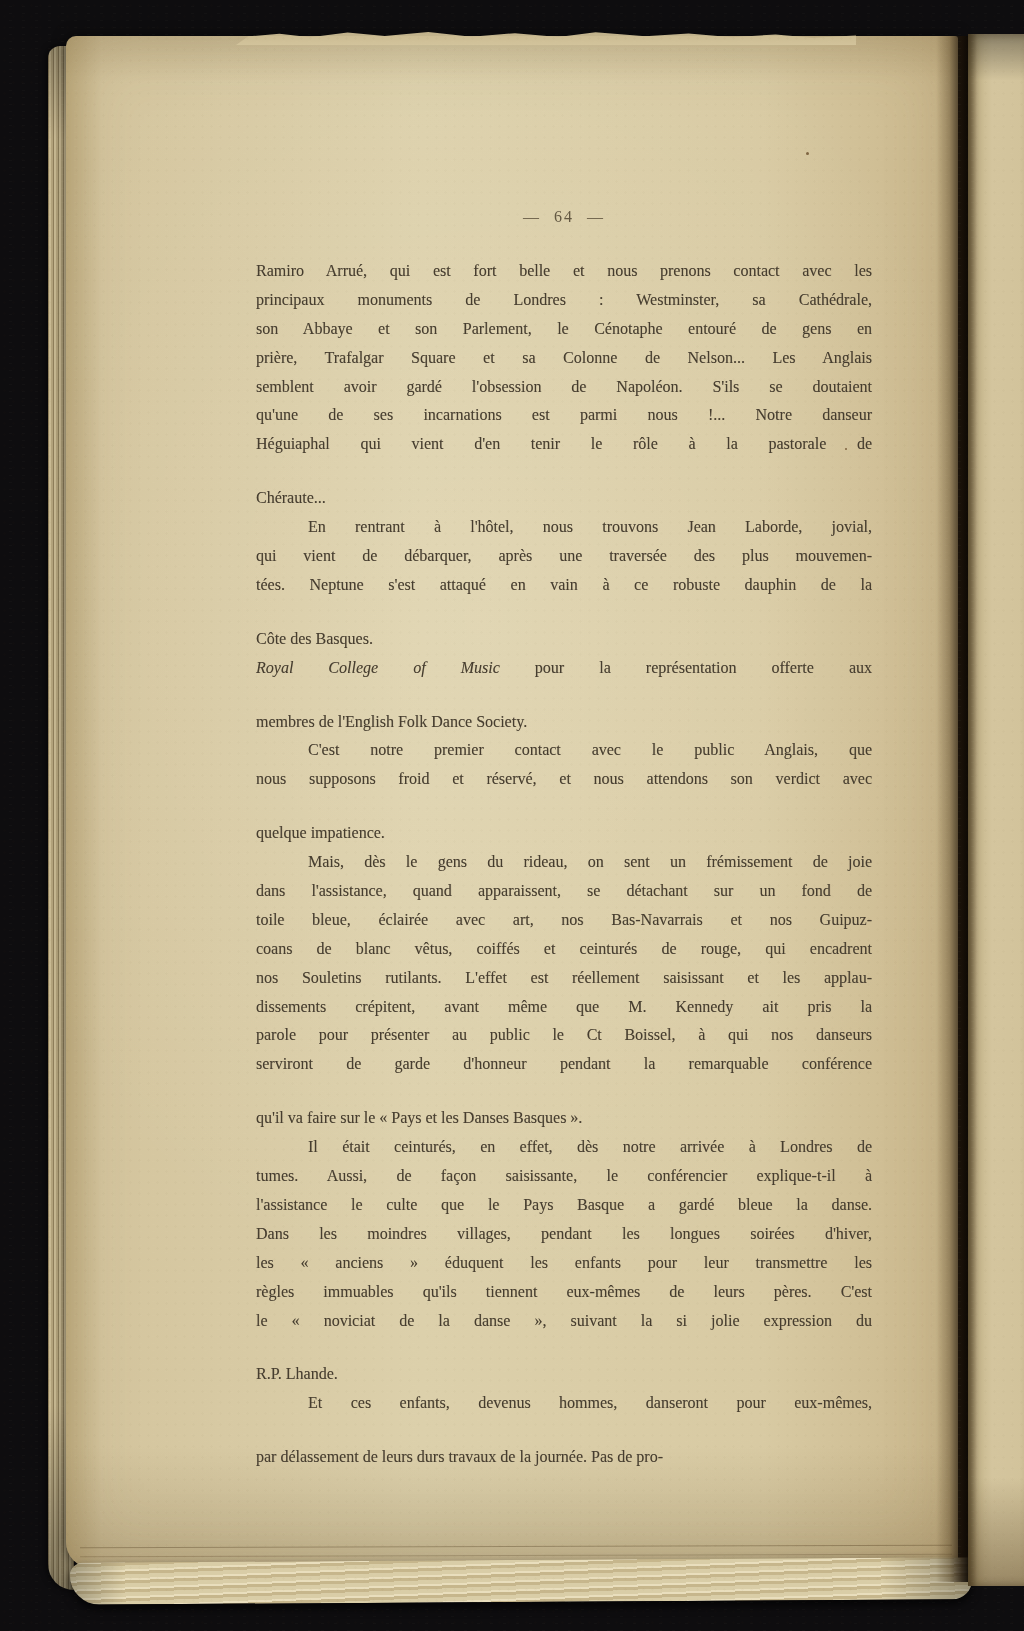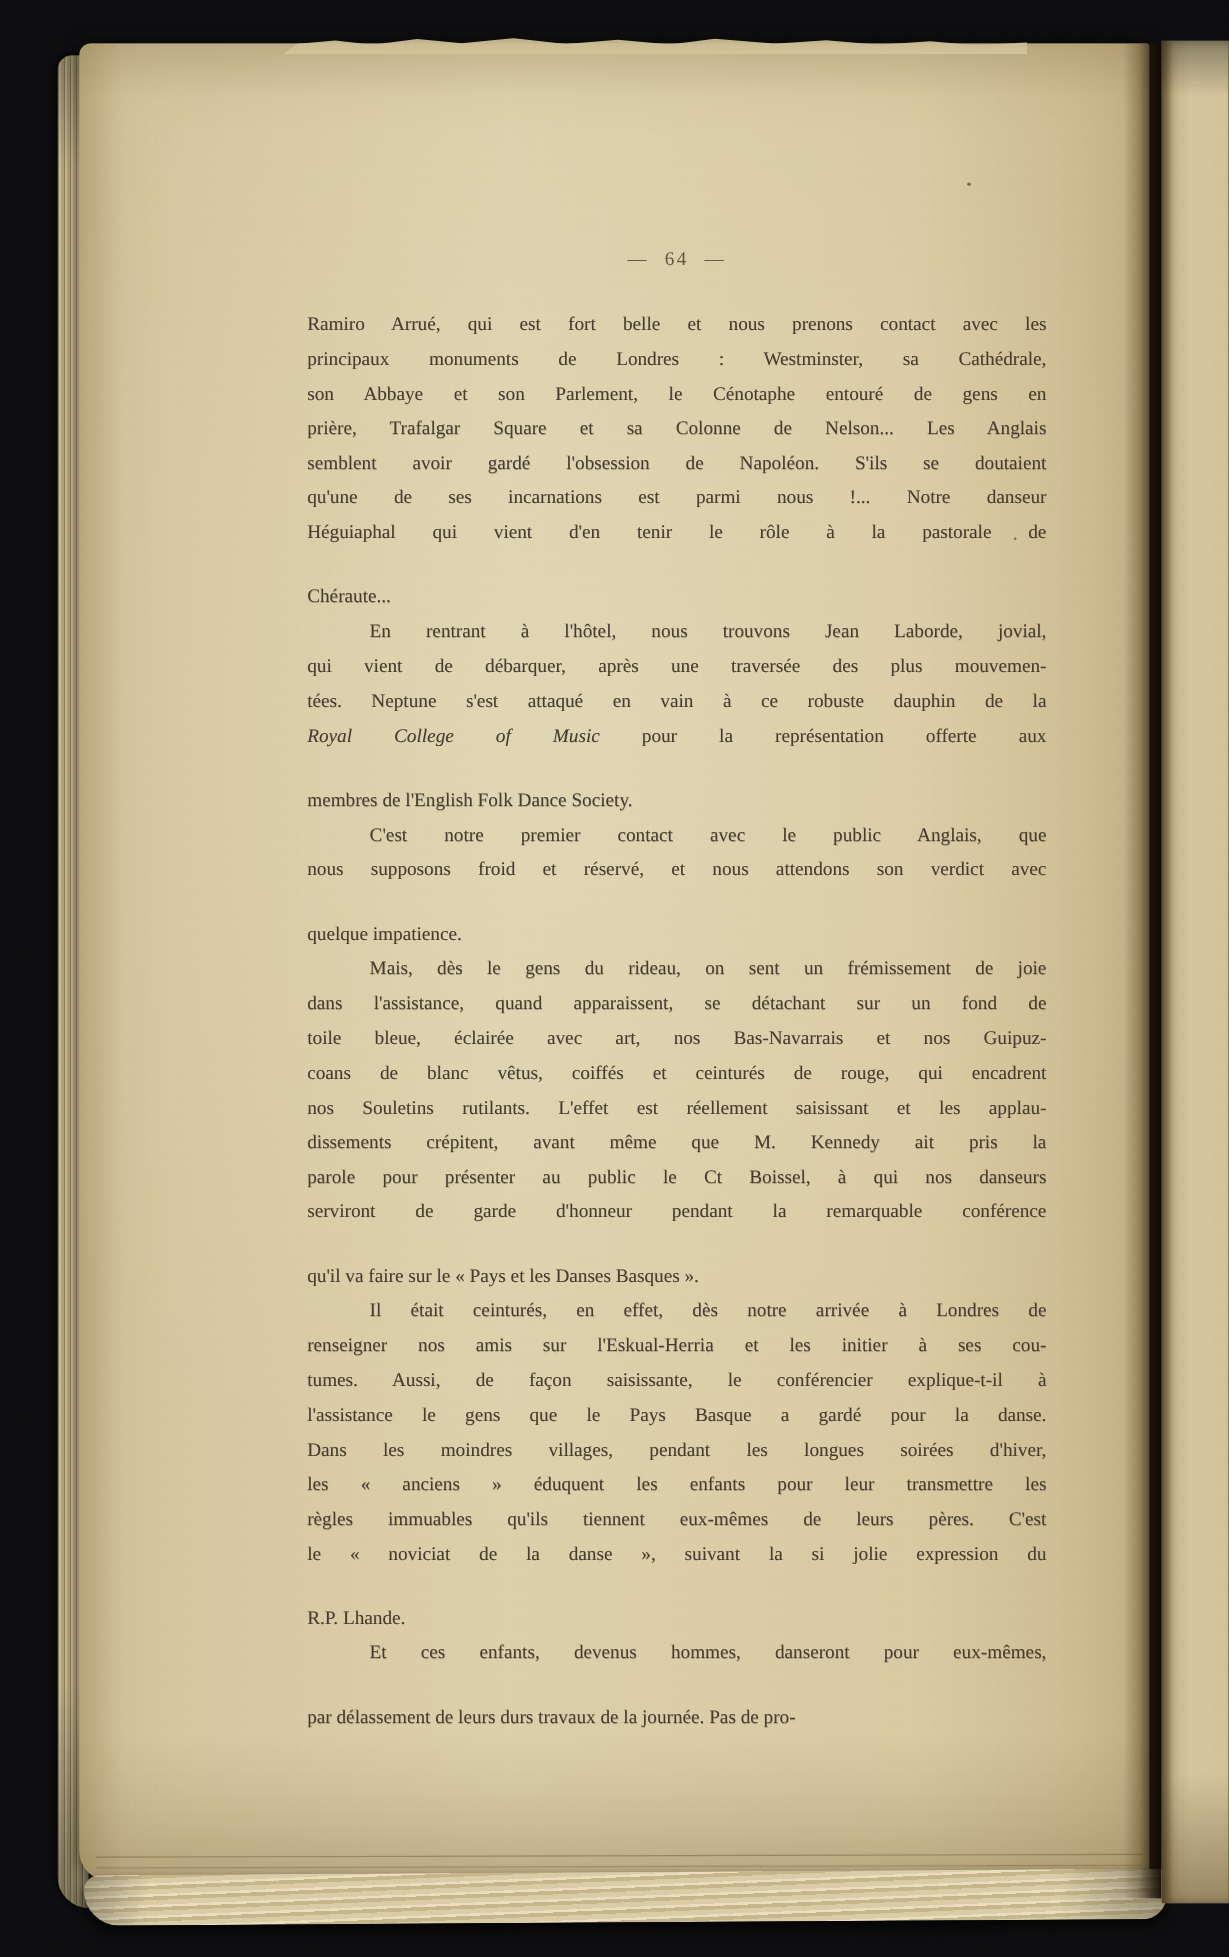--- a/index.html
+++ b/index.html
@@ -121,20 +121,21 @@
           <div class="line"><span>prière, Trafalgar Square et sa Colonne de Nelson... Les Anglais</span></div>
           <div class="line"><span>semblent avoir gardé l'obsession de Napoléon. S'ils se doutaient</span></div>
           <div class="line"><span>qu'une de ses incarnations est parmi nous !... Notre danseur</span></div>
           <div class="line"><span>Héguiaphal qui vient d'en tenir le rôle à la pastorale de</span></div>
           <div class="line last"><span>Chéraute...</span></div>
         </div>
         <div class="paragraph">
           <div class="line indent"><span>En rentrant à l'hôtel, nous trouvons Jean Laborde, jovial,</span></div>
           <div class="line"><span>qui vient de débarquer, après une traversée des plus mouvemen-</span></div>
           <div class="line"><span>tées. Neptune s'est attaqué en vain à ce robuste dauphin de la</span></div>
+          <div class="line last"><span>Côte des Basques.</span></div>
         </div>
         <div class="paragraph">
           <div class="line"><span></span><span class="it">Royal College of Music</span><span> pour la représentation offerte aux</span></div>
           <div class="line last"><span>membres de l'English Folk Dance Society.</span></div>
         </div>
         <div class="paragraph">
           <div class="line indent"><span>C'est notre premier contact avec le public Anglais, que</span></div>
           <div class="line"><span>nous supposons froid et réservé, et nous attendons son verdict avec</span></div>
           <div class="line last"><span>quelque impatience.</span></div>
         </div>
@@ -144,23 +145,22 @@
           <div class="line"><span>toile bleue, éclairée avec art, nos Bas-Navarrais et nos Guipuz-</span></div>
           <div class="line"><span>coans de blanc vêtus, coiffés et ceinturés de rouge, qui encadrent</span></div>
           <div class="line"><span>nos Souletins rutilants. L'effet est réellement saisissant et les applau-</span></div>
           <div class="line"><span>dissements crépitent, avant même que M. Kennedy ait pris la</span></div>
           <div class="line"><span>parole pour présenter au public le Ct Boissel, à qui nos danseurs</span></div>
           <div class="line"><span>serviront de garde d'honneur pendant la remarquable conférence</span></div>
           <div class="line last"><span>qu'il va faire sur le « Pays et les Danses Basques ».</span></div>
         </div>
         <div class="paragraph">
           <div class="line indent"><span>Il était ceinturés, en effet, dès notre arrivée à Londres de</span></div>
-          <div class="line"><span>renseigner nos amis sur l'Eskual-Herria et les initier à ses cou-</span></div>
           <div class="line"><span>tumes. Aussi, de façon saisissante, le conférencier explique-t-il à</span></div>
-          <div class="line"><span>l'assistance le gens que le Pays Basque a gardé pour la danse.</span></div>
+          <div class="line"><span>l'assistance le culte que le Pays Basque a gardé bleue la danse.</span></div>
           <div class="line"><span>Dans les moindres villages, pendant les longues soirées d'hiver,</span></div>
           <div class="line"><span>les « anciens » éduquent les enfants pour leur  transmettre  les</span></div>
           <div class="line"><span>règles immuables qu'ils tiennent eux-mêmes de leurs pères. C'est</span></div>
           <div class="line"><span>le « noviciat de la danse », suivant la si jolie expression du</span></div>
           <div class="line last"><span>R.P. Lhande.</span></div>
         </div>
         <div class="paragraph">
           <div class="line indent"><span>Et ces enfants, devenus hommes, danseront pour eux-mêmes,</span></div>
           <div class="line last"><span>par délassement de leurs durs travaux de la journée. Pas de pro-</span></div>
         </div>

